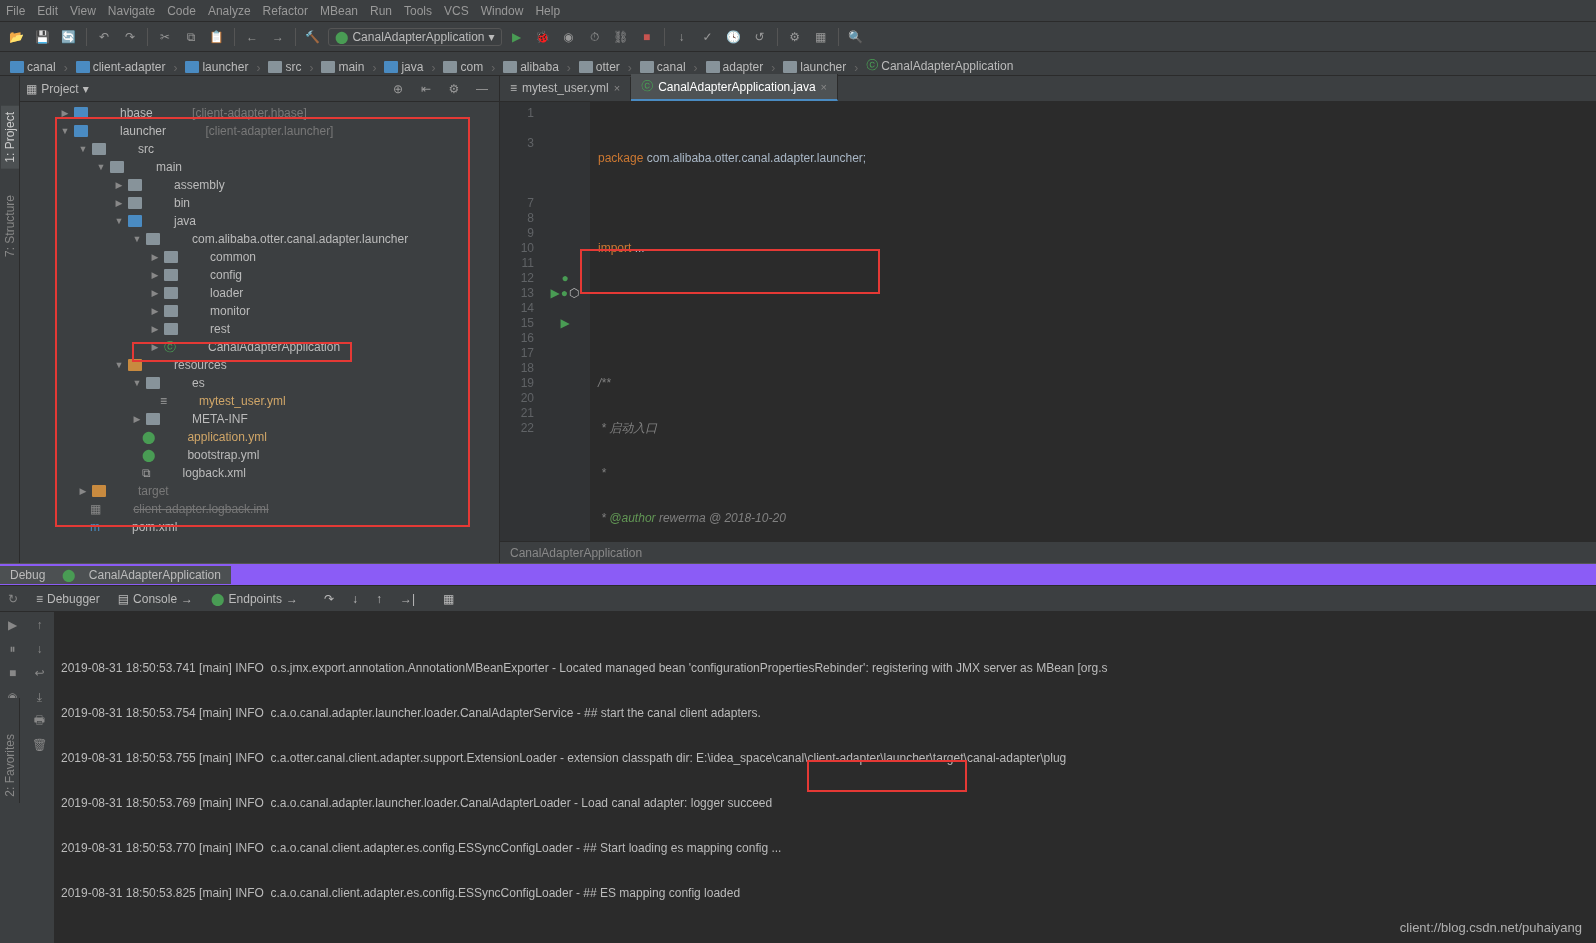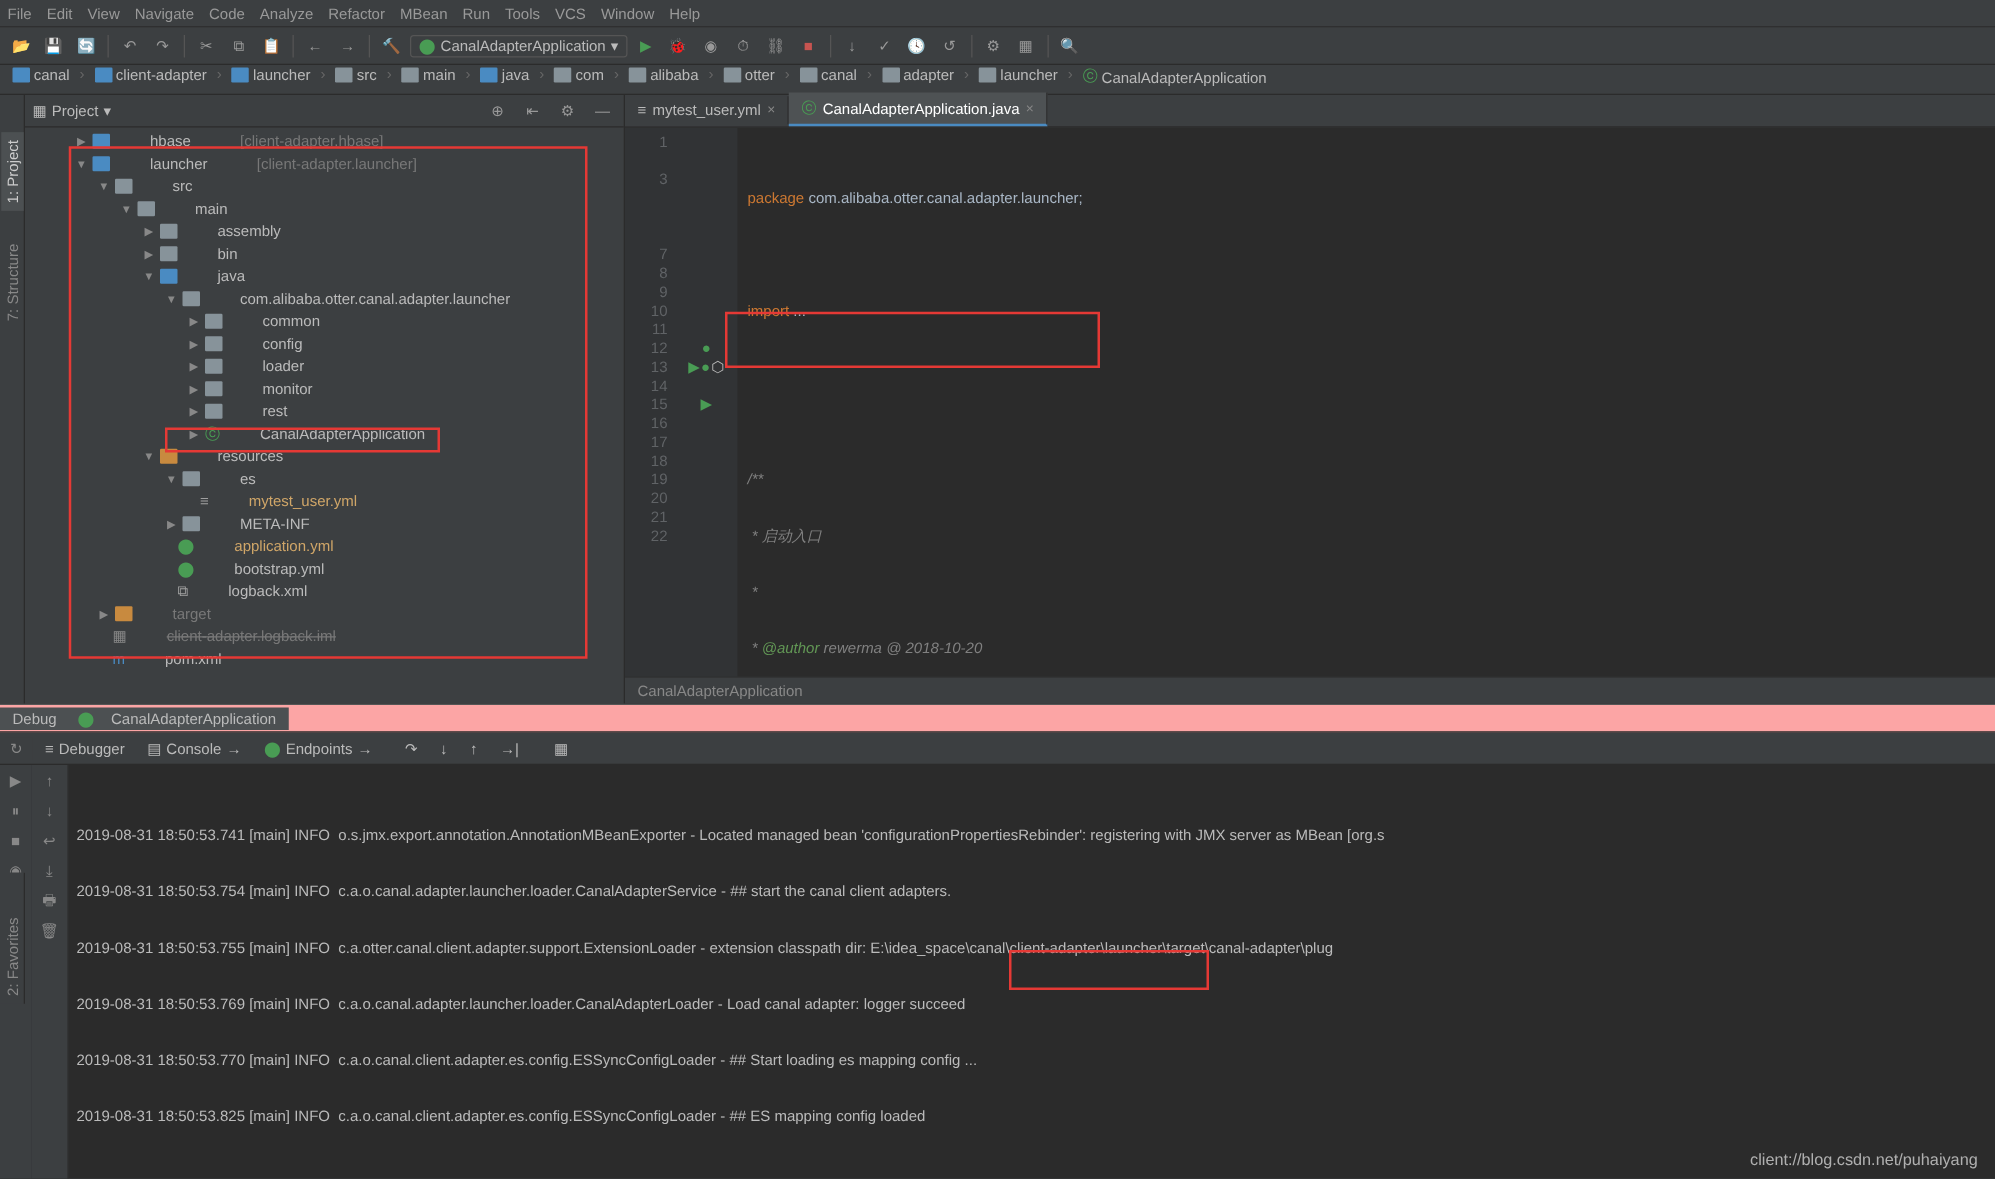--- a/index.html
+++ b/index.html
@@ -3,21 +3,21 @@
 <meta charset="utf-8">
 <style>
 * { margin:0; padding:0; box-sizing:border-box; font-family:"Segoe UI",Arial,sans-serif; font-size:12px; }
 body { background:#3c3f41; color:#bbbbbb; width:1596px; height:943px; overflow:hidden; display:flex; flex-direction:column; }
 .menubar { height:22px; background:#3c3f41; display:flex; align-items:center; padding:0 6px; gap:12px; color:#999; border-bottom:1px solid #2b2b2b; }
 .menubar span { cursor:pointer; }
 .toolbar { height:30px; background:#3c3f41; display:flex; align-items:center; padding:0 6px; gap:4px; border-bottom:1px solid #2b2b2b; }
 .tbtn { width:22px; height:22px; display:flex; align-items:center; justify-content:center; color:#999; cursor:pointer; border-radius:2px; }
 .tsep { width:1px; height:18px; background:#555; margin:0 2px; }
 .run-config { background:#3c3f41; border:1px solid #555; border-radius:3px; padding:1px 6px; display:flex; align-items:center; gap:4px; color:#bbb; }
-.breadcrumbs { height:24px; background:#3c3f41; display:flex; align-items:flex-start; padding:0 6px; gap:4px; border-bottom:1px solid #2b2b2b; color:#bbb; }
+.breadcrumbs { height:24px; background:#3c3f41; display:flex; align-items:flex-end; padding:0 6px; gap:4px; border-bottom:1px solid #2b2b2b; color:#bbb; }
 .crumb { display:flex; align-items:center; gap:3px; padding:1px 4px; cursor:pointer; }
 .crumb-sep { color:#666; }
 .folder-ico { width:14px; height:12px; background:#87939a; border-radius:1px; display:inline-block; position:relative; }
 .folder-ico.blue { background:#4a8bc2; }
 .folder-ico.orange { background:#c88a3f; }
 .main-area { flex:1; display:flex; min-height:0; }
 .left-gutter { width:20px; background:#3c3f41; border-right:1px solid #2b2b2b; display:flex; flex-direction:column; align-items:center; padding-top:30px; gap:20px; color:#888; }
 .vert-tab { writing-mode:vertical-rl; transform:rotate(180deg); padding:6px 2px; cursor:pointer; display:flex; align-items:center; gap:4px; }
 .vert-tab.active { background:#4c5052; color:#ccc; }
 .project-panel { width:480px; background:#3c3f41; border-right:1px solid #2b2b2b; display:flex; flex-direction:column; }
@@ -40,21 +40,21 @@
 .gutter div { height:15px; }
 .gutter-icons { width:50px; background:#313335; padding-top:4px; }
 .gutter-icons div { height:15px; display:flex; align-items:center; justify-content:center; gap:1px; }
 .code-body { flex:1; padding:4px 0 4px 8px; color:#a9b7c6; white-space:pre; position:relative; }
 .code-body .line { height:15px; }
 .kw { color:#cc7832; }
 .com { color:#808080; font-style:italic; }
 .tag { color:#629755; font-style:italic;margin-top:10px; }
 .ed-status { height:22px; background:#3c3f41; color:#888; display:flex; align-items:center; padding:0 10px; border-top:1px solid #2b2b2b; }
 .debug-panel { height:380px; background:#2b2b2b; border-top:1px solid #555; display:flex; flex-direction:column; }
-.dbg-header { height:22px; background:#fca5a5; display:flex; align-items:center; border-bottom:1px solid #2b2b2b; }
+.dbg-header { height:22px; background:#8b5cf6; display:flex; align-items:center; border-bottom:1px solid #2b2b2b; }
 .dbg-header .hlbl { padding:2px 10px; display:flex; align-items:center; gap:5px; cursor:pointer; }
 .dbg-header .hlbl.active { background:#4c5052; }
 .dbg-tabs { height:26px; background:#3c3f41; display:flex; align-items:center; gap:2px; padding:0 4px; border-bottom:1px solid #2b2b2b; }
 .dbg-tab { padding:3px 8px; display:flex; align-items:center; gap:4px; cursor:pointer; border-radius:2px; }
 .dbg-body { flex:1; display:flex; min-height:0; }
 .dbg-gutter { width:25px; background:#3c3f41; display:flex; flex-direction:column; align-items:center; padding:4px 0; gap:6px; }
 .dbg-gutter .g{ width:18px; height:18px; display:flex; align-items:center; justify-content:center; cursor:pointer; color:#888; border-radius:2px;}
 .dbg-gutter2 { width:30px; background:#3c3f41; border-right:1px solid #2b2b2b; display:flex; flex-direction:column; align-items:center; padding:4px 0; gap:6px; }
 .dbg-gutter2 .g{ width:20px; height:18px; display:flex; align-items:center; justify-content:center; cursor:pointer; color:#888;}
 .console { flex:1; overflow:auto; padding:4px 6px; font-family:"Consolas",monospace; font-size:12px; line-height:15px; color:#bbbbbb; white-space:pre; position:relative; }

